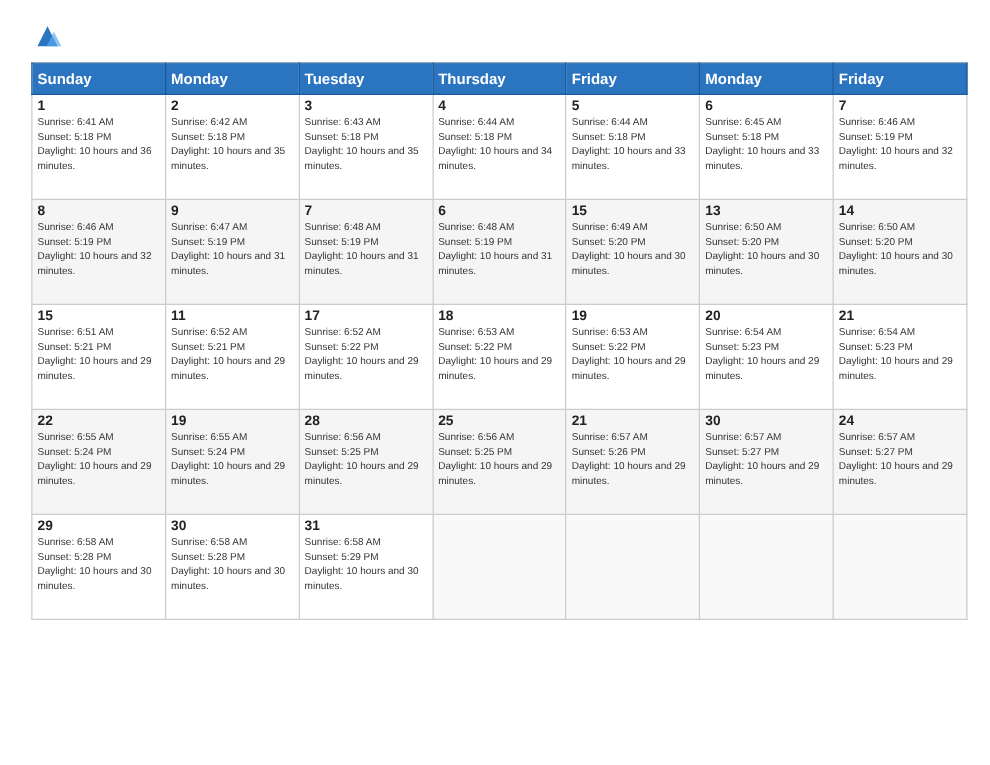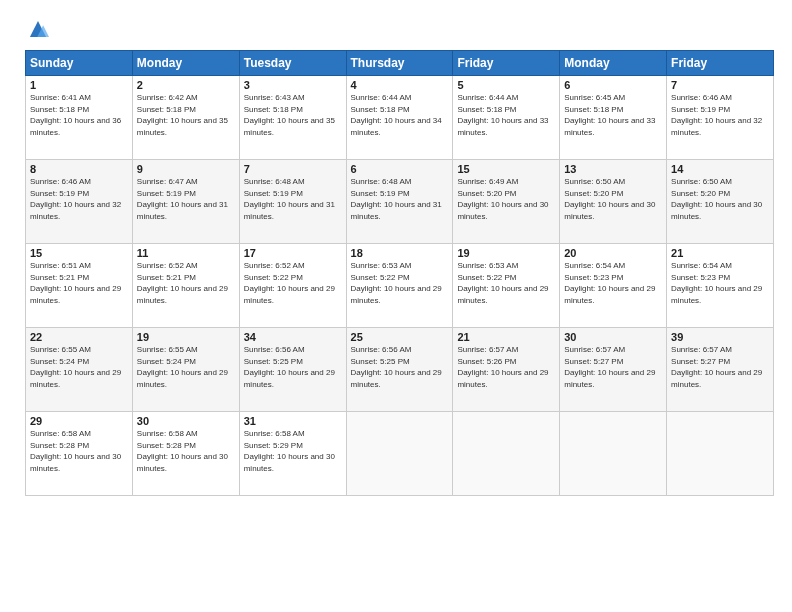--- a/index.html
+++ b/index.html
@@ -315,21 +315,21 @@
       </td>
           <td>
         <span class="day-number">19</span>
         <div class="day-info">
           Sunrise: 6:55 AM<br>
           Sunset: 5:24 PM<br>
           Daylight: 10 hours and 29 minutes.
         </div>
       </td>
           <td>
-        <span class="day-number">34</span>
+        <span class="day-number">28</span>
         <div class="day-info">
           Sunrise: 6:56 AM<br>
           Sunset: 5:25 PM<br>
           Daylight: 10 hours and 29 minutes.
         </div>
       </td>
           <td>
         <span class="day-number">25</span>
         <div class="day-info">
           Sunrise: 6:56 AM<br>
@@ -347,21 +347,21 @@
       </td>
           <td>
         <span class="day-number">30</span>
         <div class="day-info">
           Sunrise: 6:57 AM<br>
           Sunset: 5:27 PM<br>
           Daylight: 10 hours and 29 minutes.
         </div>
       </td>
           <td>
-        <span class="day-number">39</span>
+        <span class="day-number">24</span>
         <div class="day-info">
           Sunrise: 6:57 AM<br>
           Sunset: 5:27 PM<br>
           Daylight: 10 hours and 29 minutes.
         </div>
       </td>
         </tr>
         <tr>
           <td>
         <span class="day-number">29</span>

